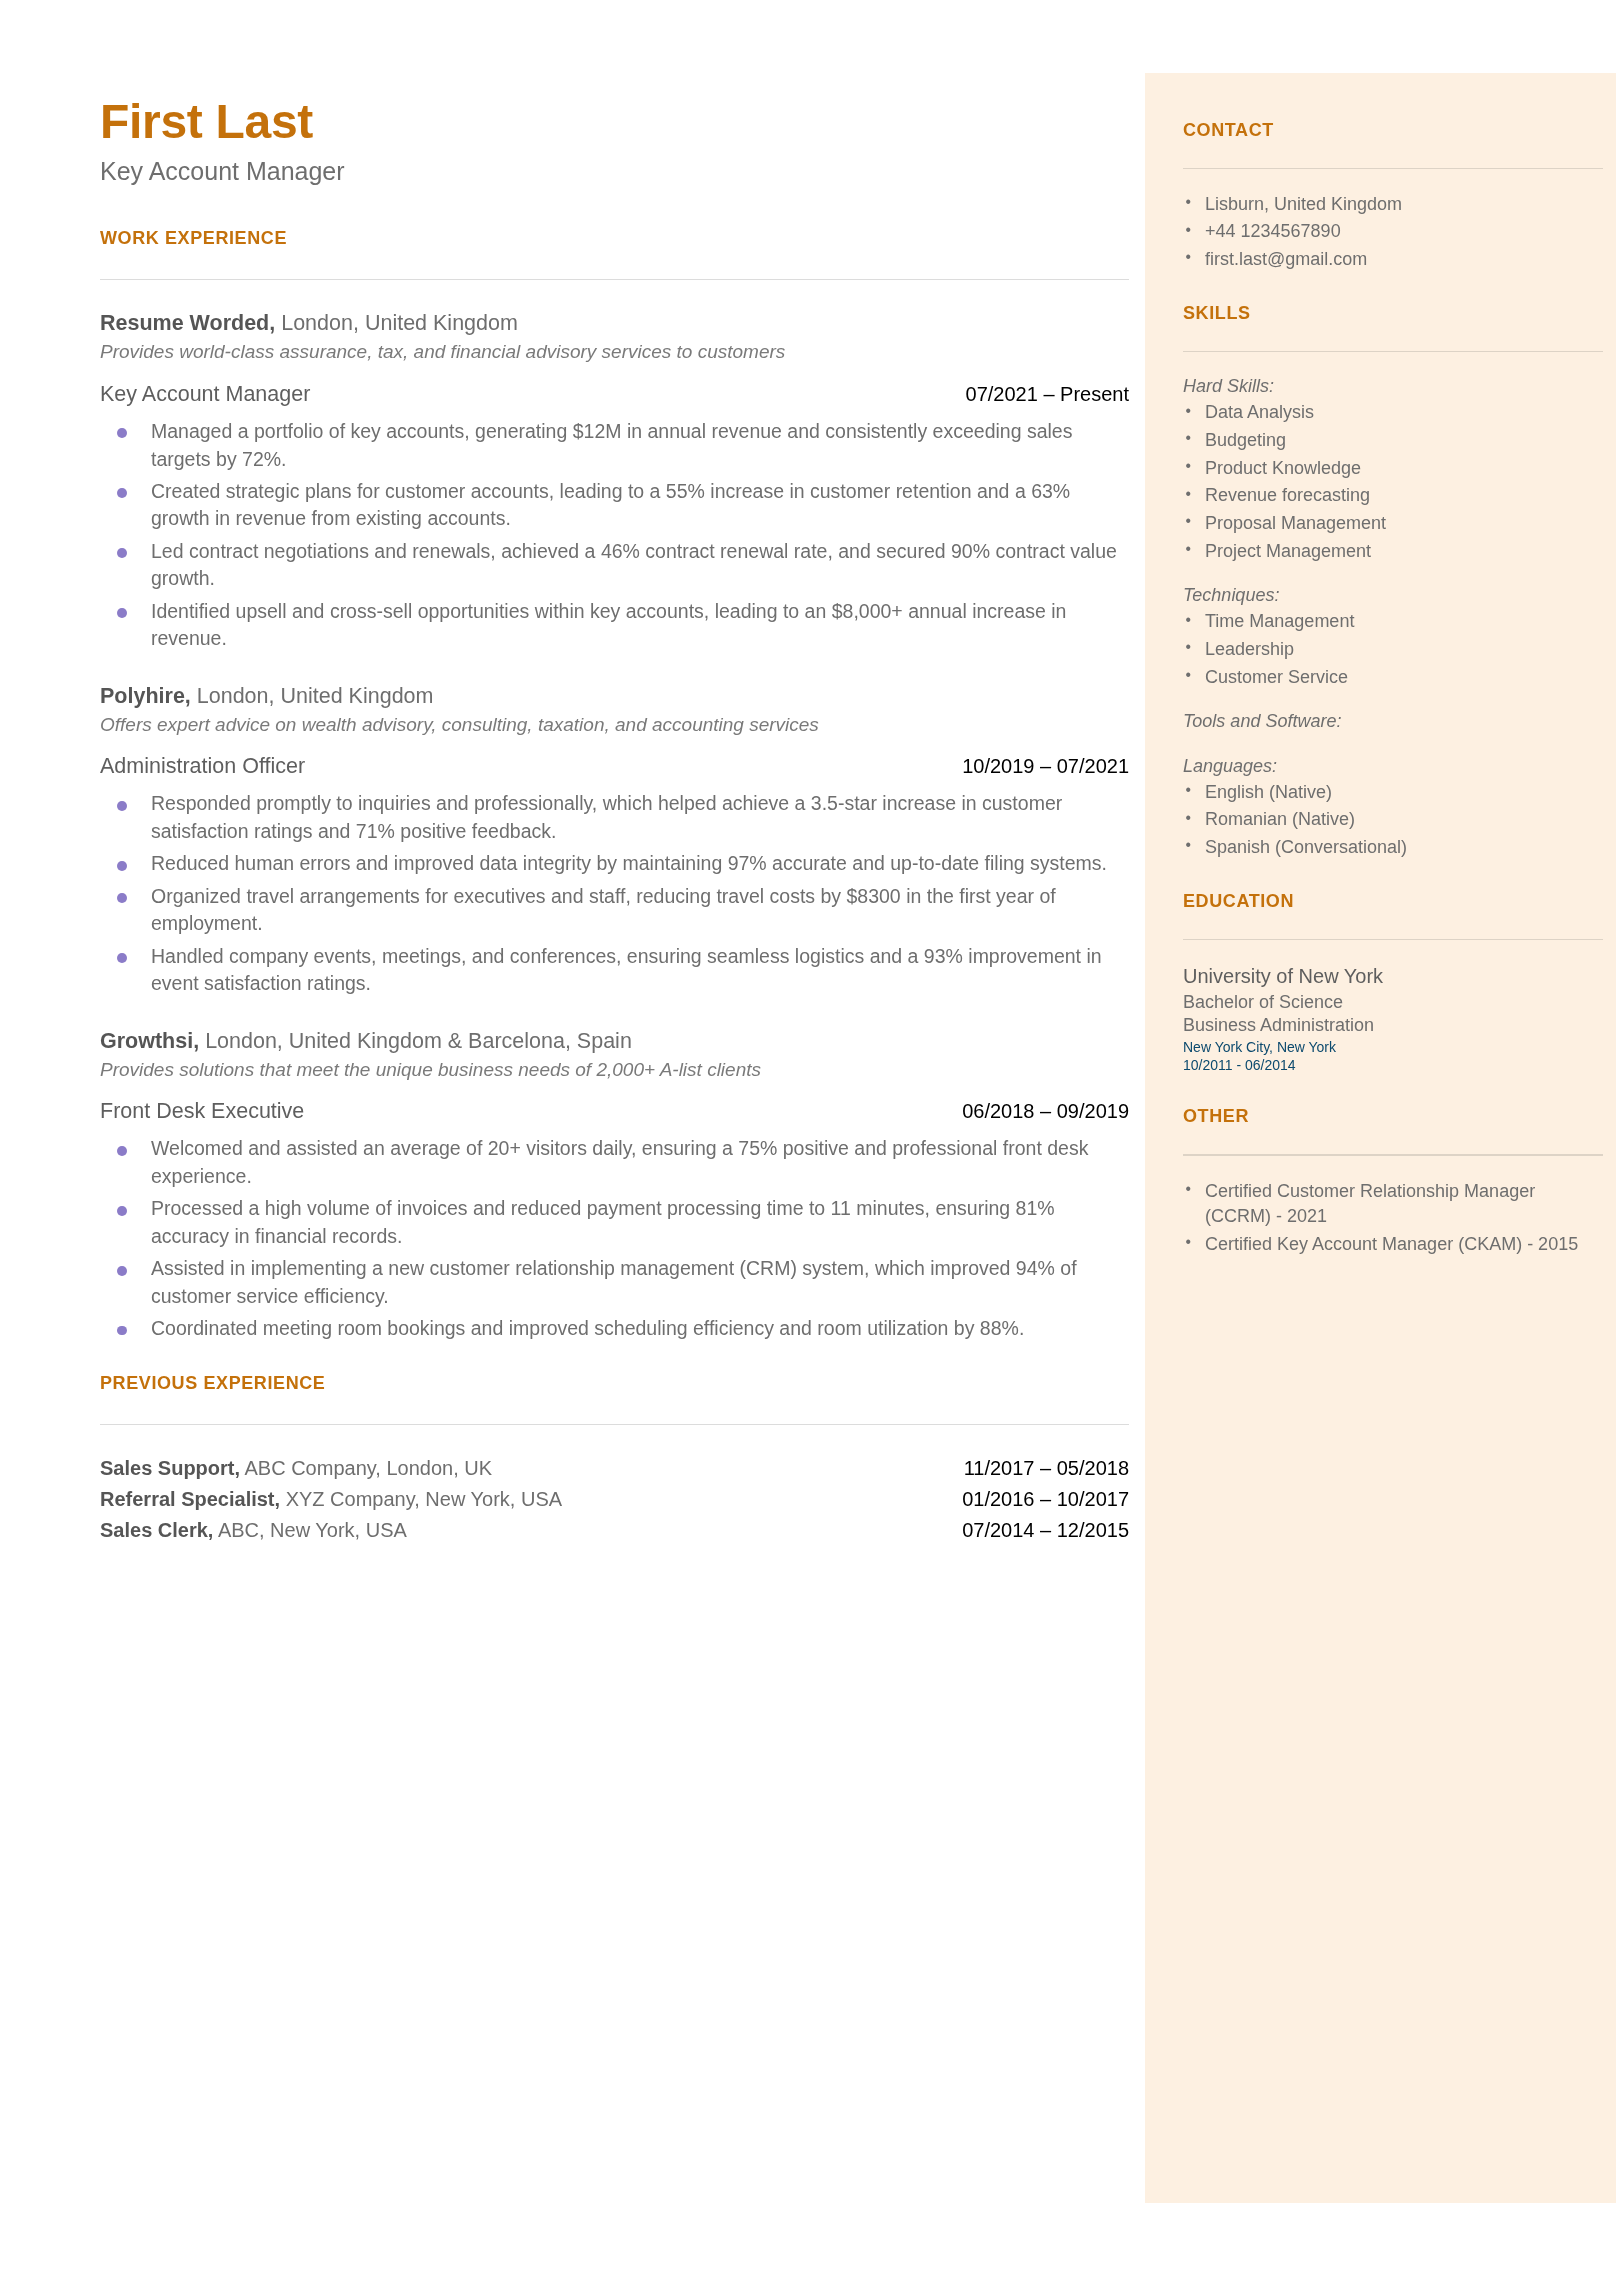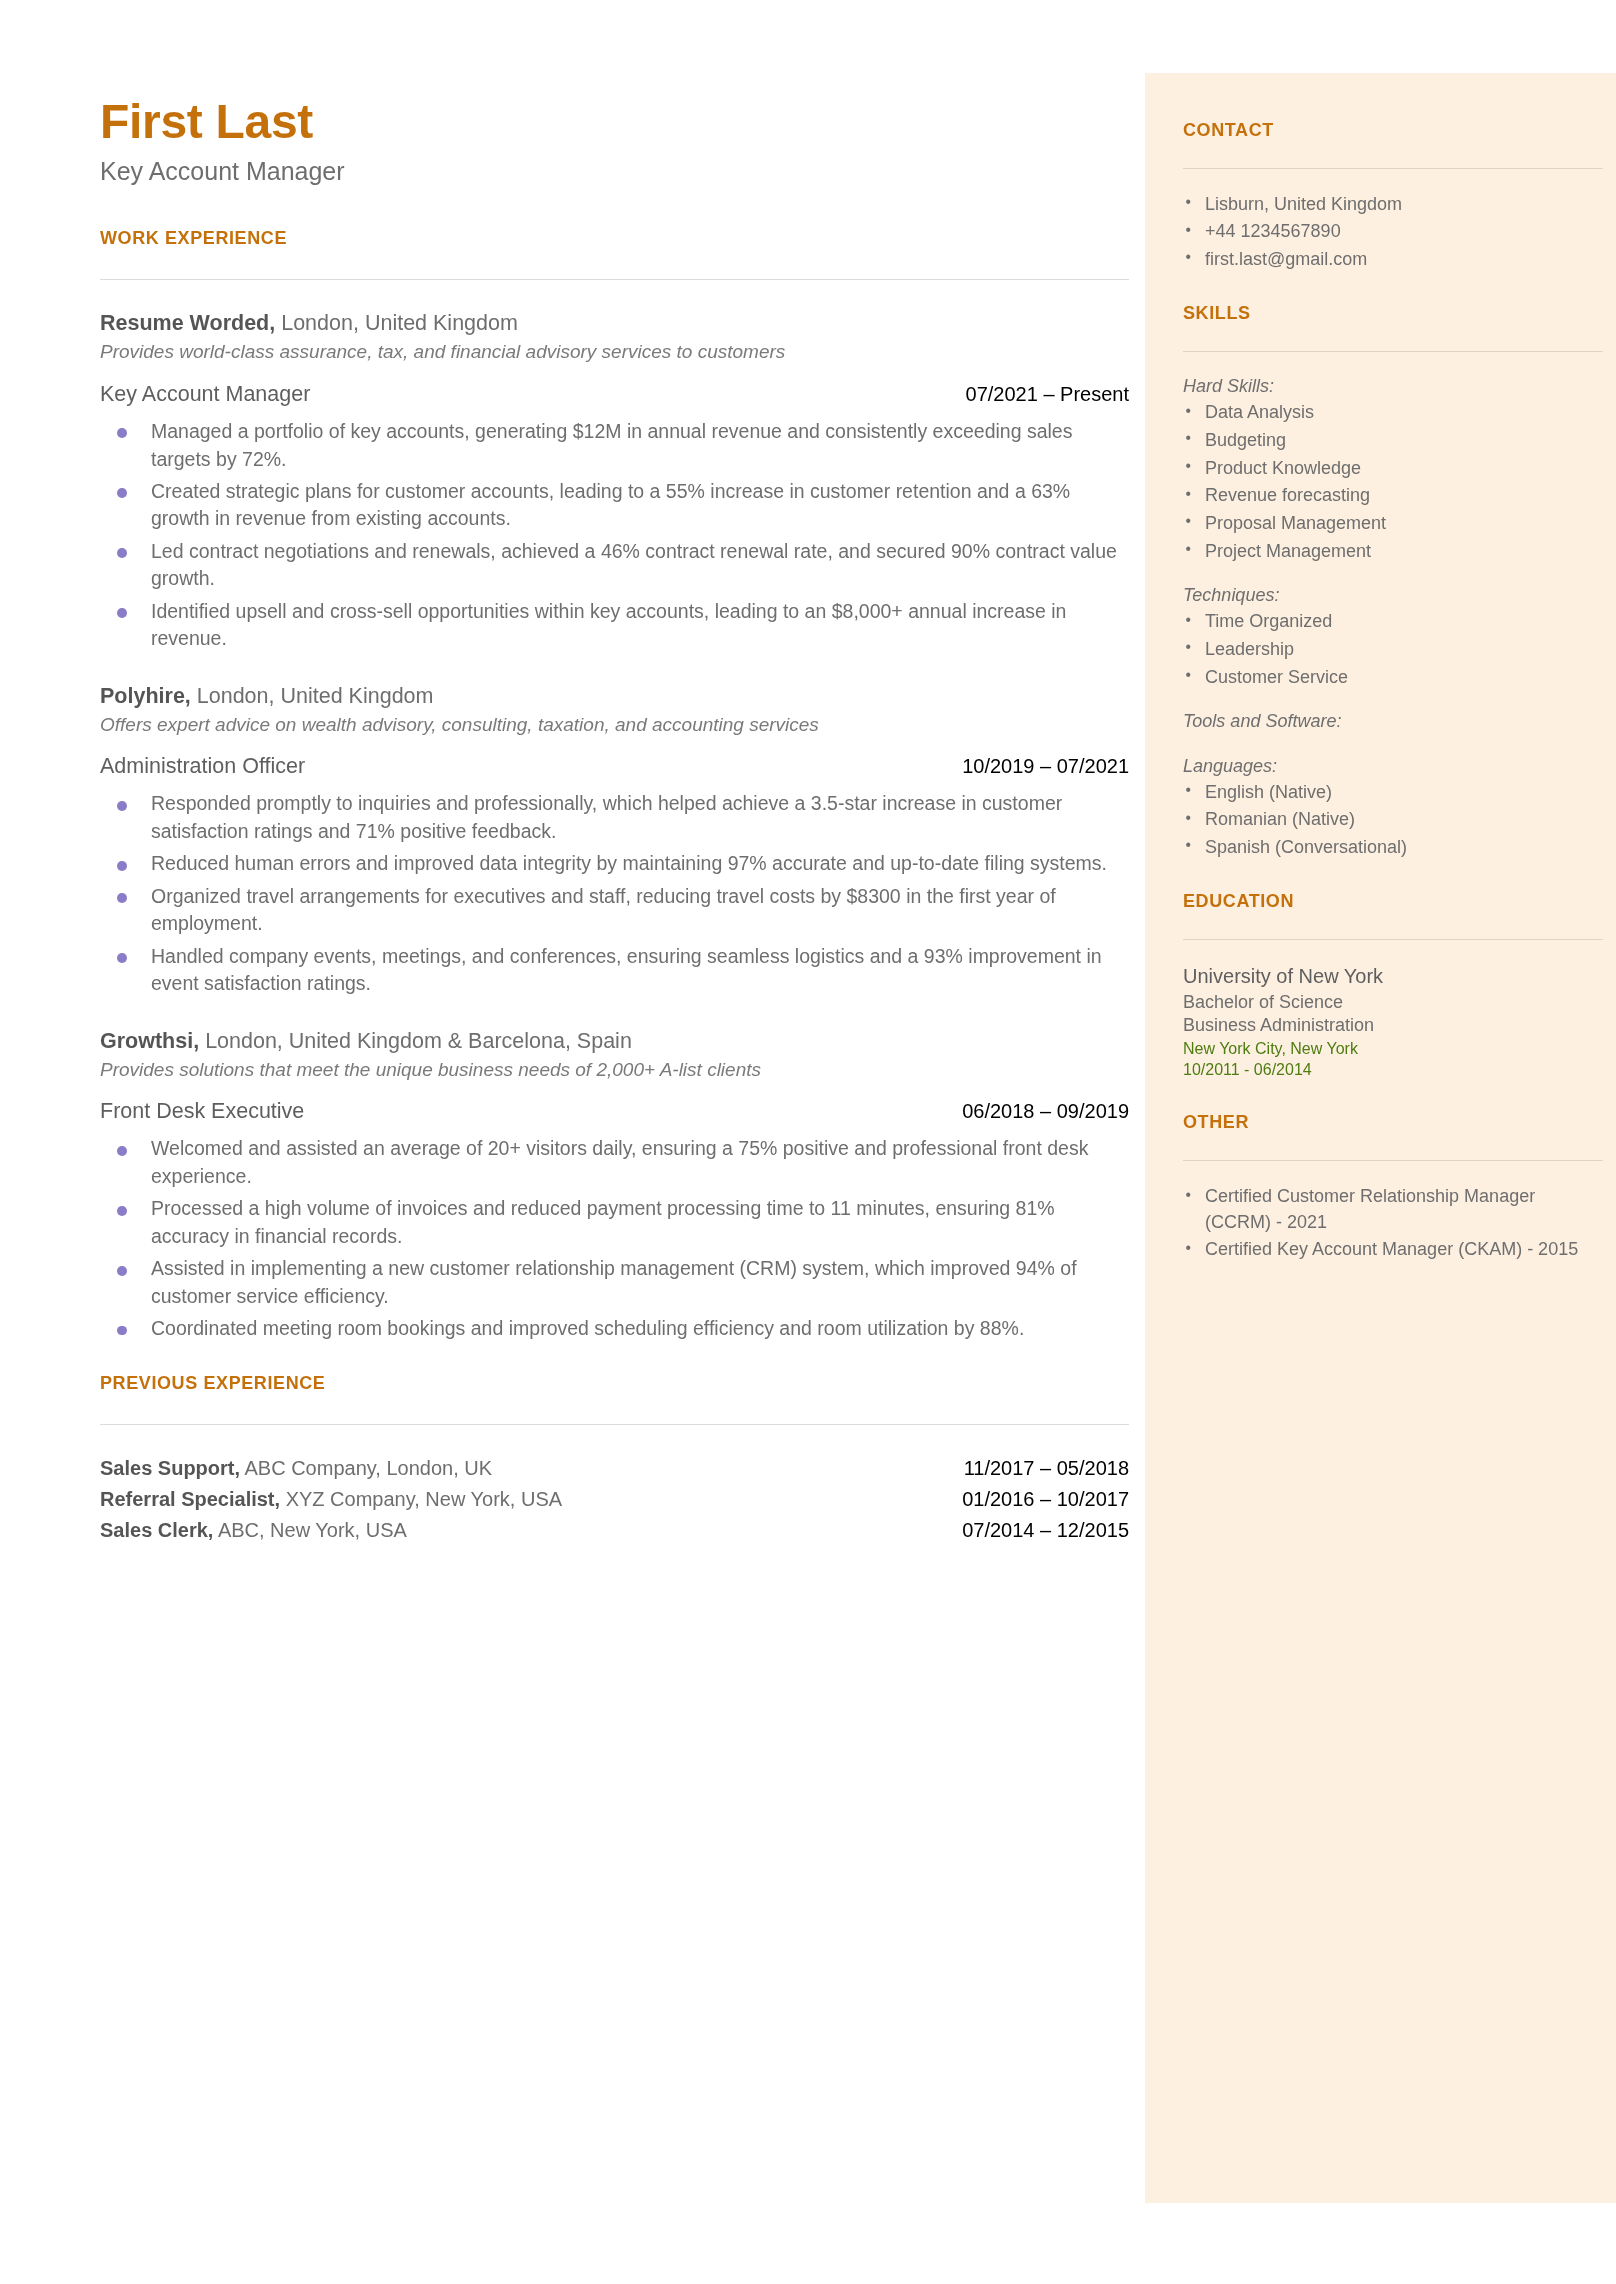--- a/index.html
+++ b/index.html
@@ -206,22 +206,22 @@
     line-height: 1.3;
     margin: 0 0 1.3px 0;
   }
   .edu-line {
     font-size: 18px;
     color: #6e6e6e;
     line-height: 1.3;
     margin: 0;
   }
   .edu-small {
-    font-size: 16px;
-    color: #4d7c0f;
+    font-size: 14px;
+    color: #0c4a6e;
     line-height: 1.35;
     margin: 0;
   }
 
   ul.other-list {
     list-style: none;
     margin: 0;
     padding: 0;
   }
   ul.other-list li {
@@ -345,21 +345,21 @@
           <li>Product Knowledge</li>
           <li>Revenue forecasting</li>
           <li>Proposal Management</li>
           <li>Project Management</li>
         </ul>
       </div>
 
       <div class="sb-group">
         <div class="sb-sub">Techniques:</div>
         <ul class="sb-list">
-          <li>Time Organized</li>
+          <li>Time Management</li>
           <li>Leadership</li>
           <li>Customer Service</li>
         </ul>
       </div>
 
       <div class="sb-group">
         <div class="sb-sub">Tools and Software:</div>
       </div>
 
       <div class="sb-group">

